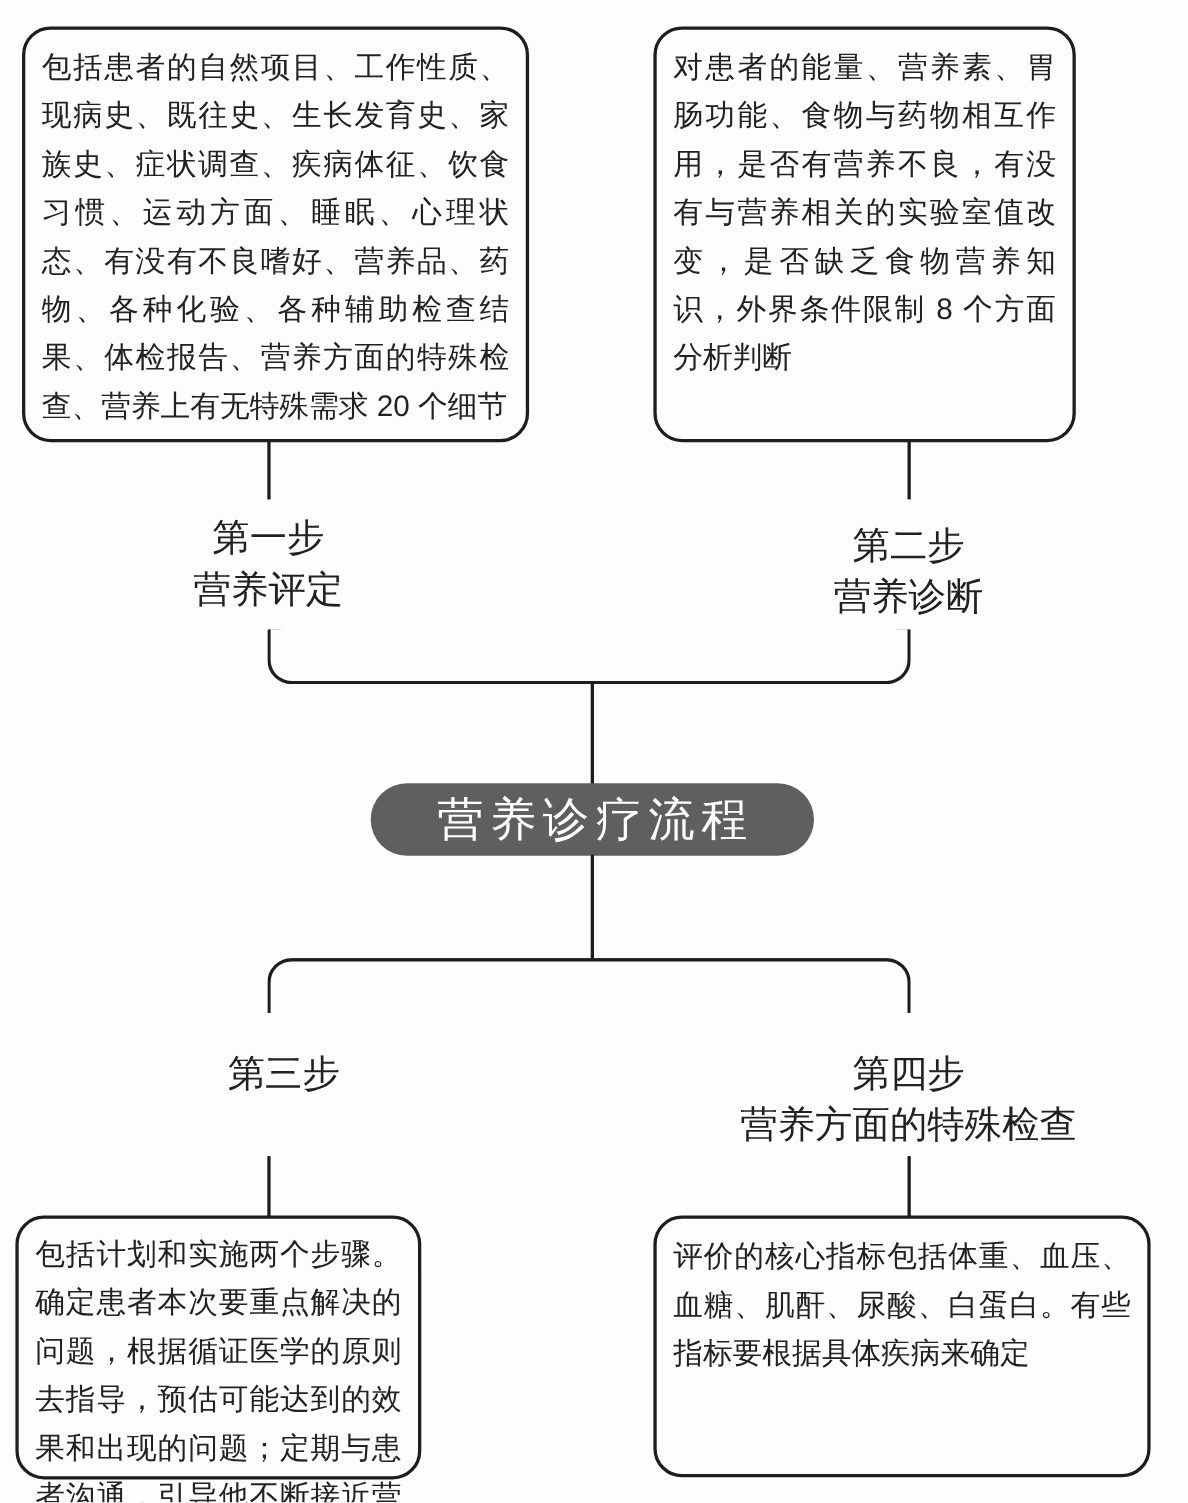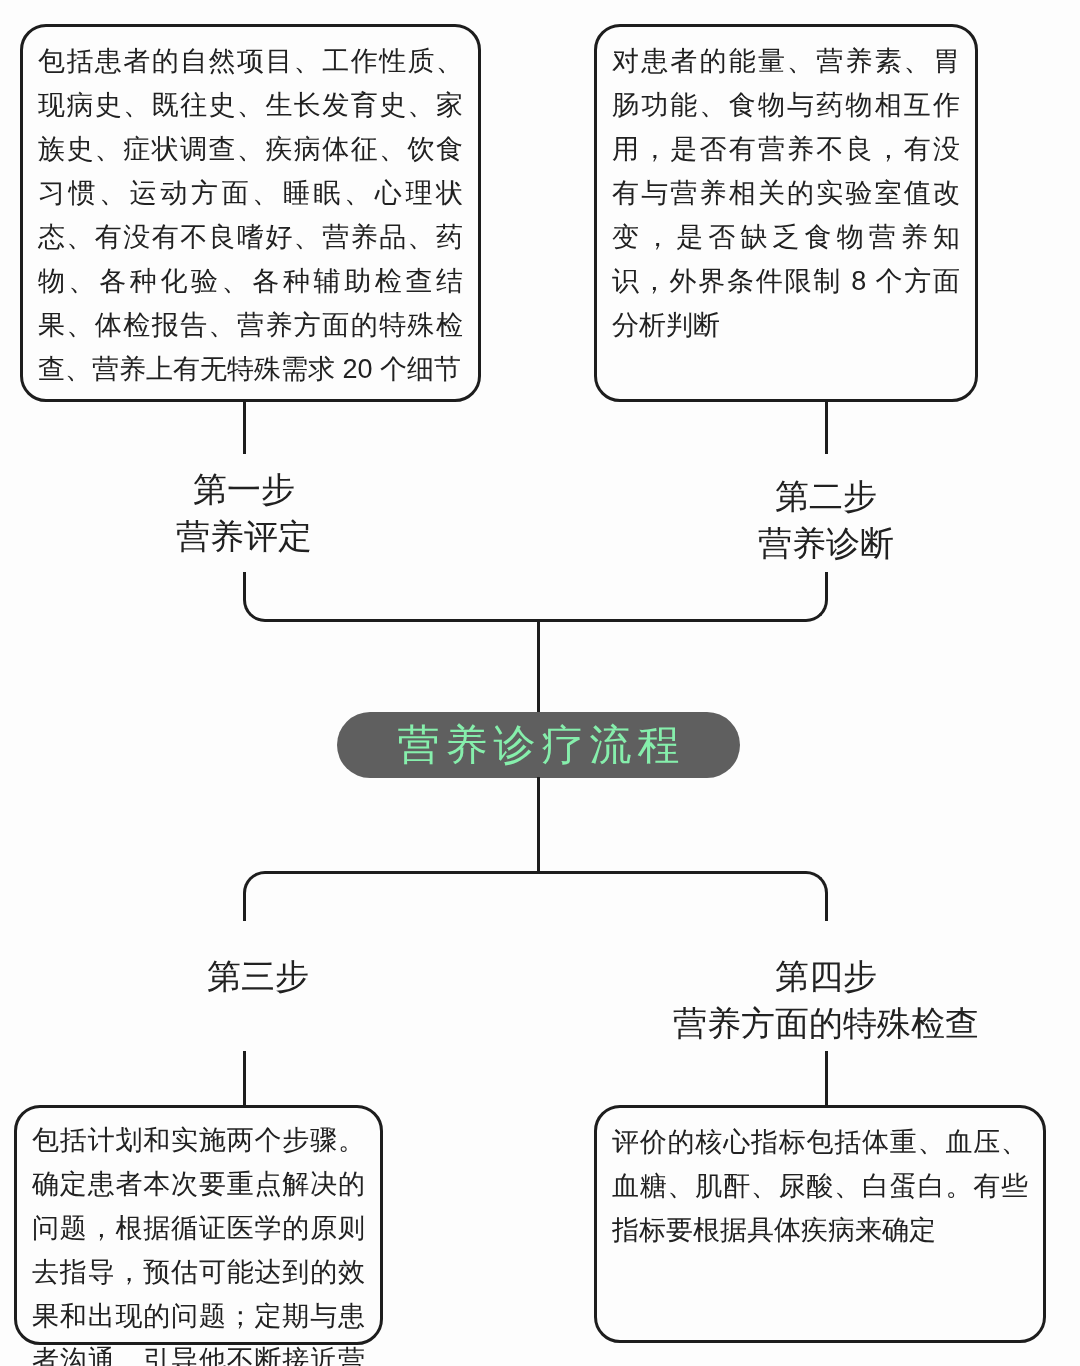--- a/index.html
+++ b/index.html
@@ -84,21 +84,21 @@
   .label4 { left: 656px; top: 953px; }
 
   .pill {
     position: absolute;
     left: 337px;
     top: 712px;
     width: 403px;
     height: 66px;
     border-radius: 33px;
     background: #5f5f5f;
-    color: #86efac;
+    color: #ffffff;
     display: flex;
     align-items: center;
     justify-content: center;
     font-size: 42px;
     font-weight: 500;
     letter-spacing: 6px;
     text-indent: 6px;
   }
 </style>
 </head>

